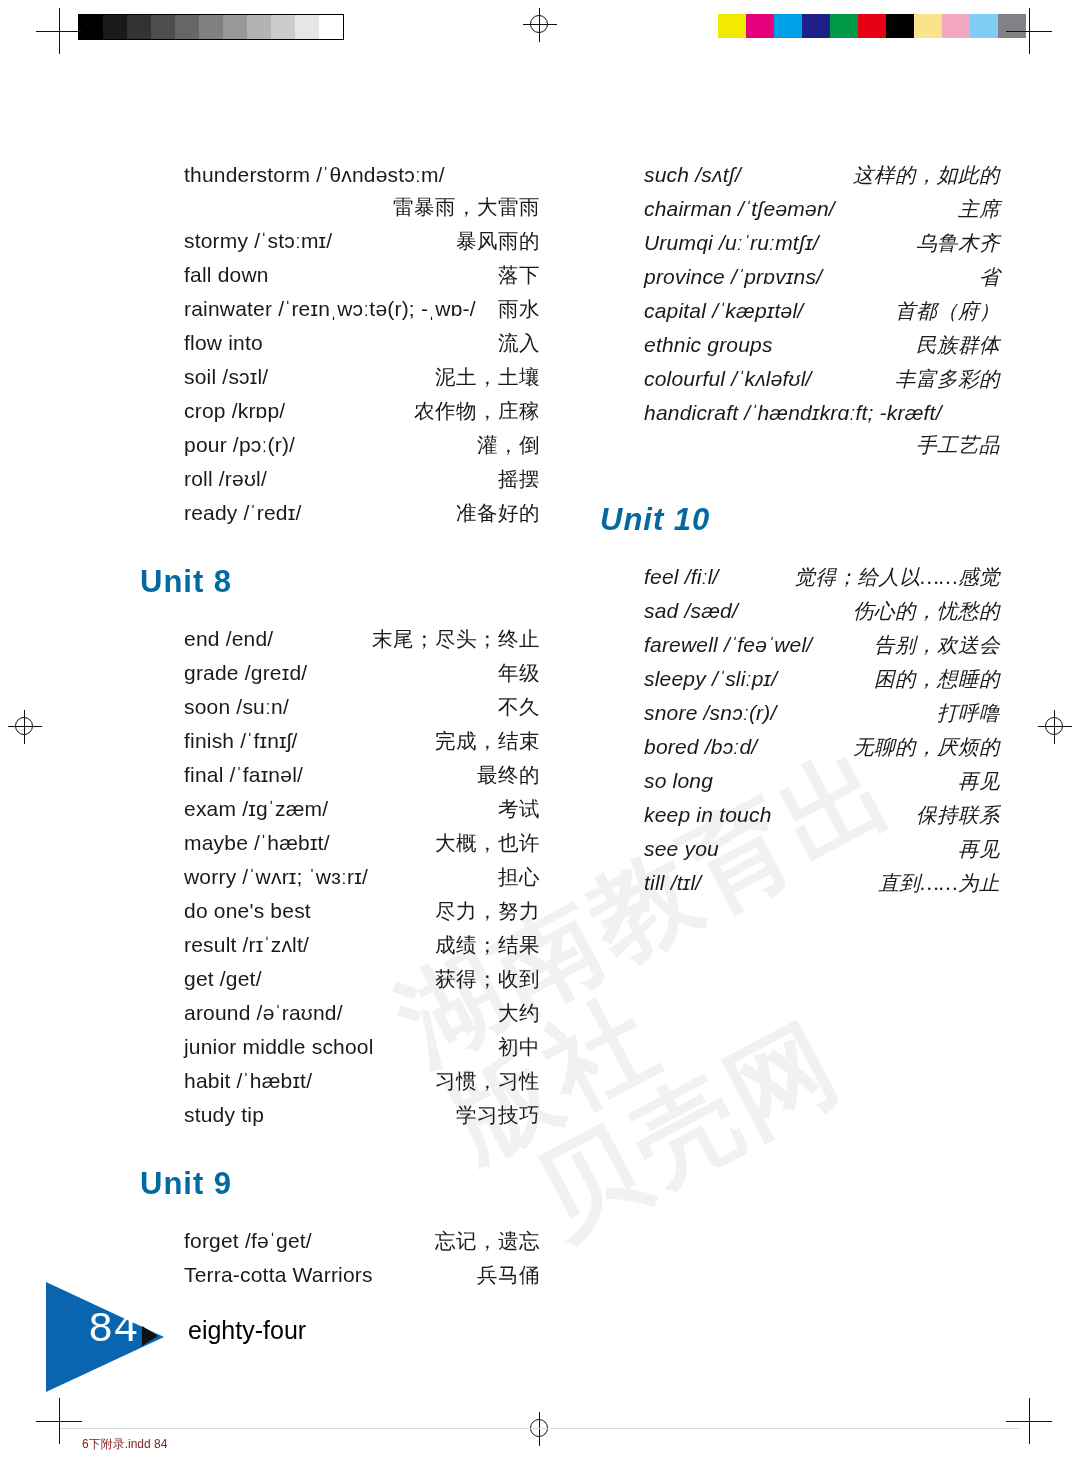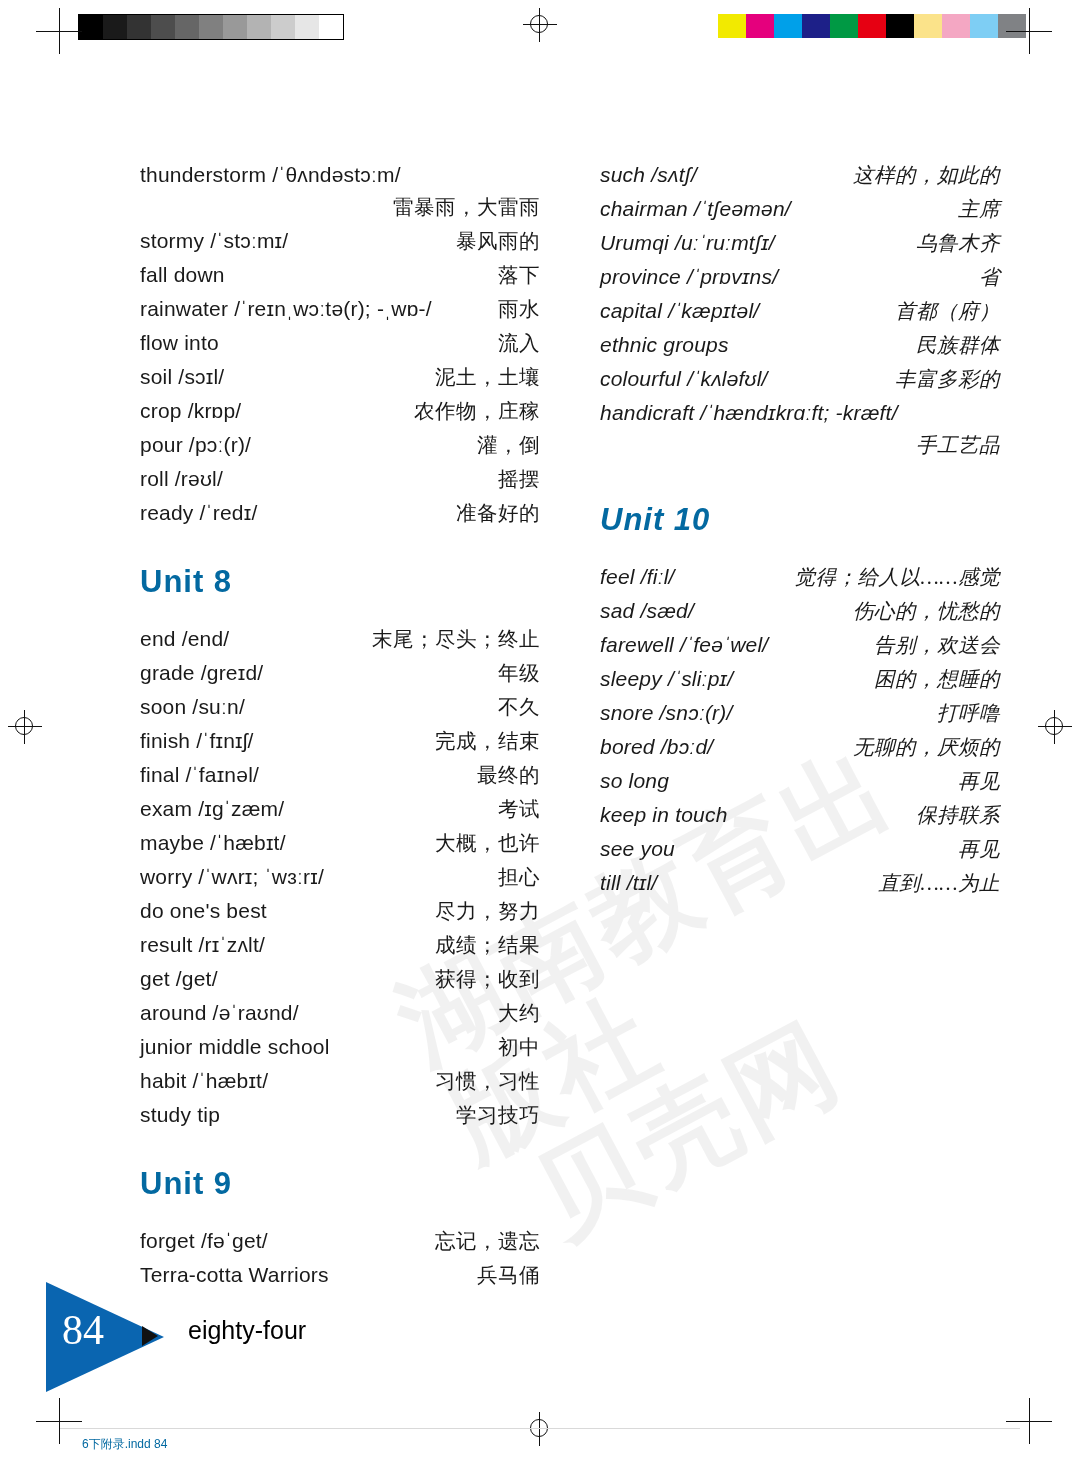--- a/index.html
+++ b/index.html
@@ -87,20 +87,21 @@
   .entry {
     display: flex;
     justify-content: space-between;
     align-items: baseline;
     font-size: 21px;
     line-height: 33px;
     white-space: nowrap;
   }
   .entry .en {
     letter-spacing: 0.2px;
+    margin-left: 44px;
   }
   .entry .cn {
     font-family: "Liberation Serif", "DejaVu Serif", serif;
     font-size: 20.5px;
     letter-spacing: 0.5px;
     padding-left: 8px;
   }
   .entry.wrap {
     display: block;
     white-space: normal;
@@ -149,25 +150,25 @@
   .page-flag .tri {
     position: absolute;
     left: 0; top: 0;
     width: 0; height: 0;
     border-top: 55px solid transparent;
     border-bottom: 55px solid transparent;
     border-left: 118px solid #0a65b0;
   }
   .page-number {
     position: absolute;
-    left: 62px;
+    left: 88px;
     top: 1306px;
     font-size: 42px;
     color: #ffffff;
-    font-family: Liberation Serif, serif;
+    font-family: Liberation Mono, monospace;
   }
   .page-label {
     position: absolute;
     left: 188px;
     top: 1316px;
     font-size: 25px;
     color: #000000;
   }
   .arrow-mark {
     position: absolute;
@@ -177,21 +178,21 @@
     border-top: 10px solid transparent;
     border-bottom: 10px solid transparent;
     border-left: 16px solid #111;
   }
 
   .footer-left {
     position: absolute;
     left: 82px;
     top: 1436px;
     font-size: 12px;
-    color: #0369a1;
+    color: #7f1d1d;
     font-family: "Liberation Sans", sans-serif;
   }
   .footer-right {
     position: absolute;
     right: 80px;
     top: 1472px;
     font-size: 12px;
     color: #c2410c;
     font-family: "Liberation Sans", sans-serif;
   }

